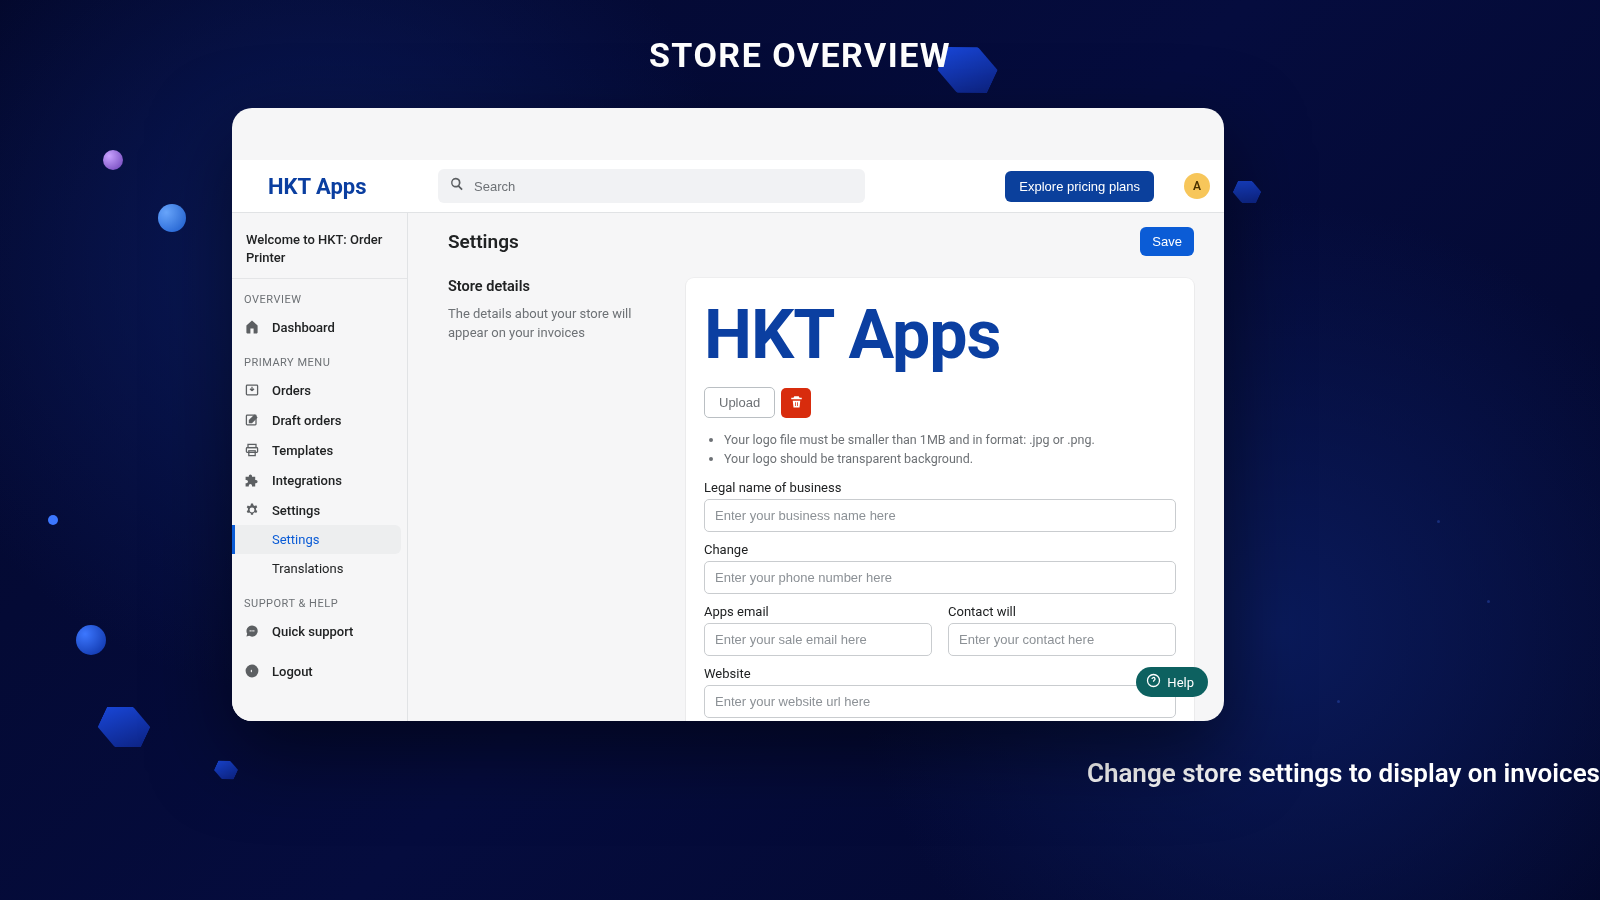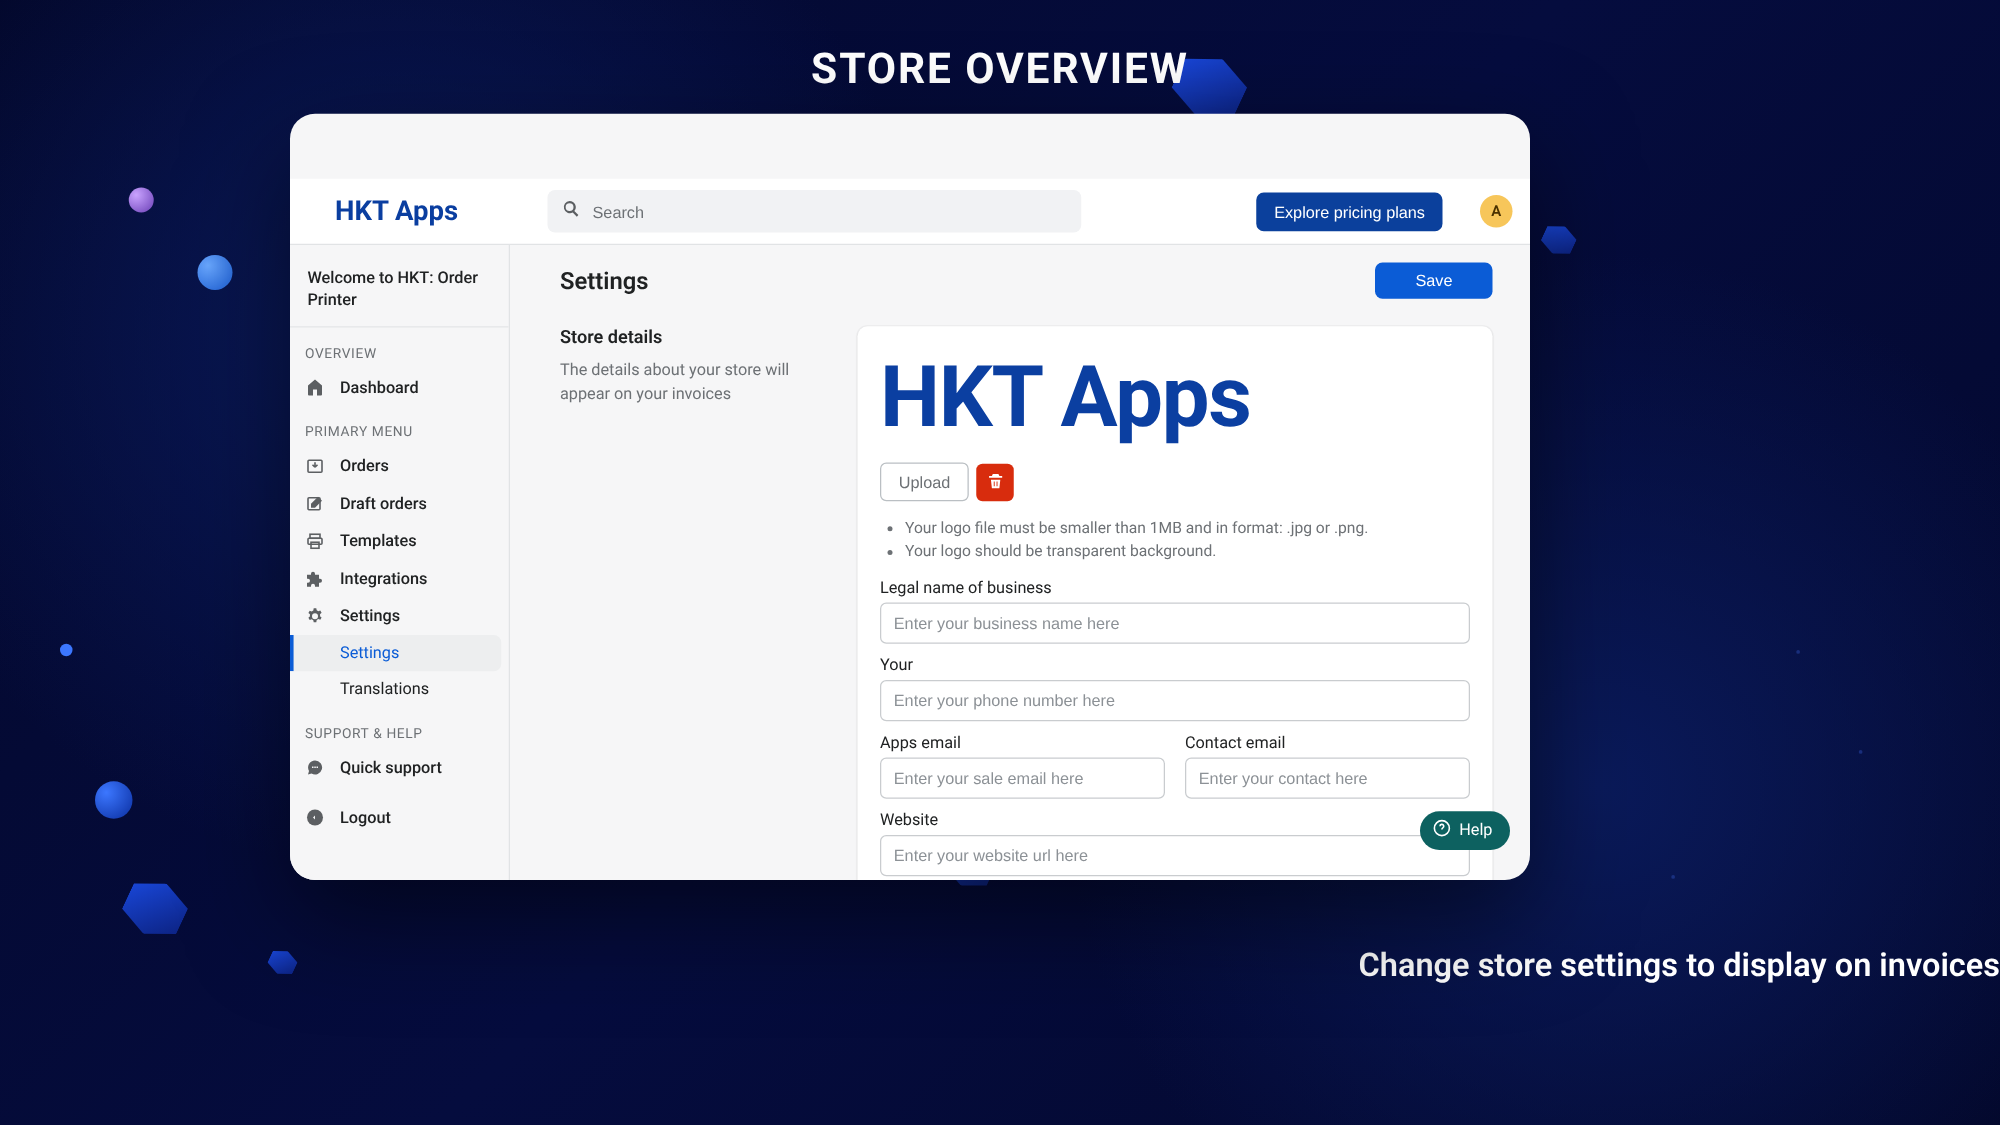--- a/index.html
+++ b/index.html
@@ -54,21 +54,21 @@
     bottom: 112px;
     left: 0; right: 0;
     text-align: right;
     color: #ffffff;
     font-size: 26px;
     font-weight: 600;
   }
 
   .app-window {
     position: absolute;
-    top: 91px;
+    top: 108px;
     left: 232px;
     width: 992px;
     height: 613px;
     background: #f6f6f7;
     border-radius: 20px;
     overflow: hidden;
     box-shadow: 0 30px 80px rgba(0,0,0,.5);
   }
 
   .topbar {
@@ -203,21 +203,21 @@
   .page-title {
     font-size: 19px;
     font-weight: 600;
     color: #202223;
   }
   .save-btn {
     background: #0b5cd6;
     color: #fff;
     border: none;
     border-radius: 6px;
-    padding: 7px 32px;
+    padding: 7px 12px;
     font-size: 13px;
     font-weight: 500;
     cursor: pointer;
   }
 
   .content-row {
     display: flex;
     gap: 28px;
     margin-top: 12px;
   }
@@ -451,31 +451,31 @@
           </ul>
 
           <div class="form-row">
             <div class="field full">
               <label class="label">Legal name of business</label>
               <input class="text-input" placeholder="Enter your business name here" style="">
             </div>
           </div>
           <div class="form-row">
             <div class="field full">
-              <label class="label">Your</label>
+              <label class="label">Change</label>
               <input class="text-input" placeholder="Enter your phone number here" style="">
             </div>
           </div>
           <div class="form-row">
             <div class="field">
               <label class="label">Apps email</label>
               <input class="text-input" placeholder="Enter your sale email here" style="">
             </div>
             <div class="field">
-              <label class="label">Contact email</label>
+              <label class="label">Contact will</label>
               <input class="text-input" placeholder="Enter your contact here" style="">
             </div>
           </div>
           <div class="form-row">
             <div class="field full">
               <label class="label">Website</label>
               <input class="text-input" placeholder="Enter your website url here" style="">
             </div>
           </div>
         </div>

